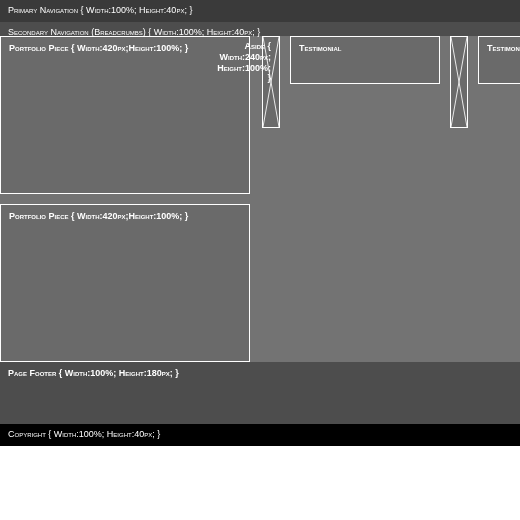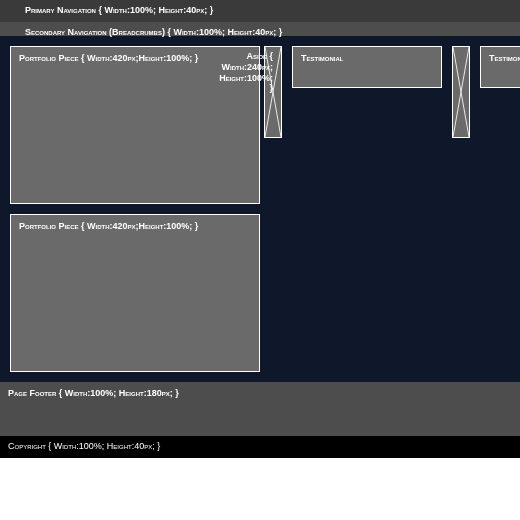--- a/index.html
+++ b/index.html
@@ -1,30 +1,30 @@
 <!DOCTYPE html>
 <html><head>
 <meta charset="utf-8">
 <style>
 *{box-sizing:border-box;margin:0;padding:0}
 body{background:#fff;font-family:Arial,Helvetica,sans-serif;font-size:9px;color:#fff;width:520px;height:520px;overflow:hidden}
-.bar{background:#3a3a3a;padding:5px 25px;font-variant:small-caps;font-weight:bold}
+.bar{background:#3a3a3a;padding:5px 8px;font-variant:small-caps;font-weight:normal}
 .primary{height:22px}
 .breadcrumb{background:#4d4d4d;height:14px}
-.main{background:#0f172a;padding:10px;display:flex;gap:4px}
+.main{background:#737373;display:flex;gap:12px}
 .col-left{flex:0 0 250px;display:flex;flex-direction:column;gap:10px}
 .col-right{flex:1;display:flex;flex-direction:row;gap:10px}
 .box{background:#6a6a6a;border:1px solid #fff;padding:6px 8px;font-variant:small-caps;font-weight:bold;color:#fff;position:relative}
 .portfolio{height:158px}
 .aside{height:92px}
 .aside .lbl{position:absolute;top:4px;right:8px;text-align:right;font-variant:small-caps;line-height:1.2}
-.testimonial{height:42px;width:150px}
+.testimonial{height:48px;width:150px}
 .cross{position:absolute;inset:0}
 .cross line{stroke:#e9e9e9;stroke-width:1}
-.footer{background:#4d4d4d;height:54px;padding:6px 8px;font-variant:small-caps;font-weight:bold}
+.footer{background:#4d4d4d;height:62px;padding:6px 8px;font-variant:small-caps;font-weight:bold}
 .copyright{background:#000;height:22px;padding:5px 8px;font-variant:small-caps;font-weight:normal}
 </style>
 </head>
 <body>
 
 <div class="bar primary">
   <span>Primary Navigation { Width:100%; Height:40px; }</span>
 </div>
 <div class="bar breadcrumb">
   <span>Secondary Navigation (Breadcrumbs) { Width:100%; Height:40px; }</span>

